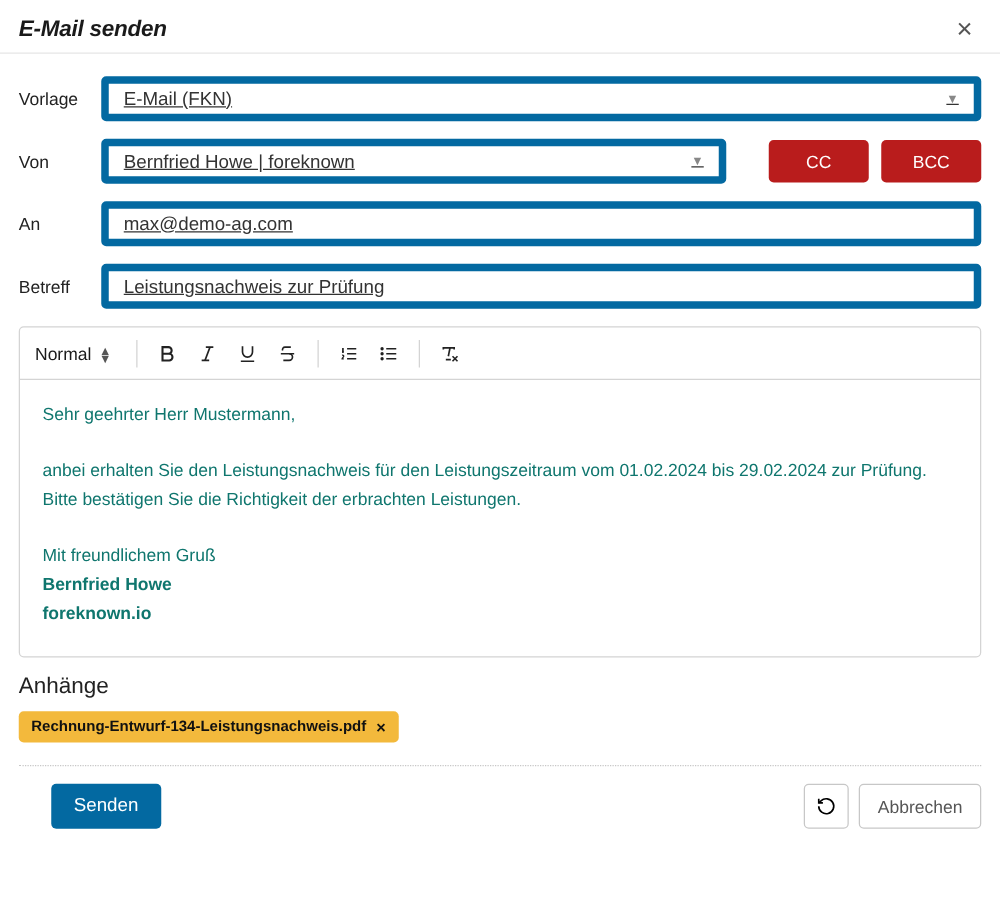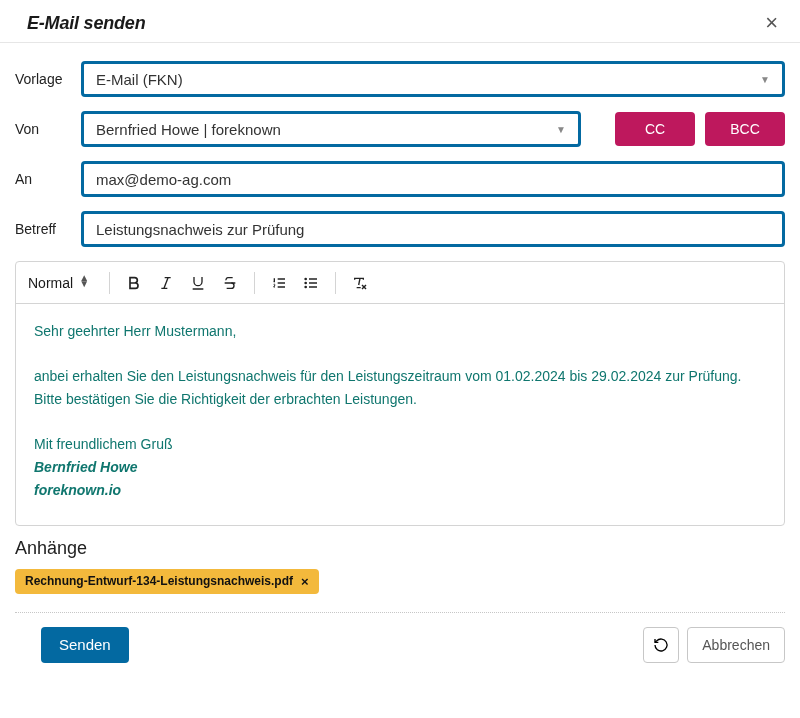--- a/index.html
+++ b/index.html
@@ -1,40 +1,40 @@
 <!DOCTYPE html>
 <html><head>
   <meta charset="utf-8">
   <style>
     * { box-sizing: border-box; margin: 0; padding: 0; }
     body { font-family: -apple-system, BlinkMacSystemFont, "Segoe UI", Helvetica, Arial, sans-serif; font-size: 14px; color: #1a1a1a; background: #fff; width: 800px; }
     .header { display: flex; justify-content: space-between; align-items: center; padding: 12px 18px 8px 15px; border-bottom: 1px solid #e6e6e6; }
-    .header h1 { font-size: 18px; font-weight: 800; font-style: italic; letter-spacing: -0.2px; margin-left: 12px; }
+    .header h1 { font-size: 18px; font-weight: 800; font-style: italic; letter-spacing: -0.2px; }
     .close-btn { background: none; border: none; font-size: 22px; color: #555; cursor: pointer; line-height: 1; padding: 0 4px; }
     .form-body { padding: 18px 15px 0 15px; }
     .row { display: flex; align-items: center; margin-bottom: 14px; }
     .row .label { width: 66px; flex-shrink: 0; font-size: 14px; color: #222; }
     .row .control { flex: 1; display: flex; gap: 12px; align-items: center; }
-    .select, .input { width: 100%; height: 36px; border: 3px solid #0369a1; border-radius: 4px; background: #fff; padding: 0 12px; font-size: 15px; color: #333; display: flex; align-items: center; justify-content: space-between; cursor: pointer; }
+    .select, .input { width: 100%; height: 36px; border: 6px solid #0369a1; border-radius: 4px; background: #fff; padding: 0 12px; font-size: 15px; color: #333; display: flex; align-items: center; justify-content: space-between; cursor: pointer; text-decoration: underline; }
     .select .caret { color: #888; font-size: 10px; }
     .input { cursor: text; text-align: right; }
     .from-cc-area { display: flex; gap: 10px; flex: 0 0 auto; margin-left: auto; }
-    .cc-btn { height: 34px; width: 80px; background: #be185d; color: #fff; border: none; border-radius: 4px; font-size: 14px; font-weight: 500; cursor: pointer; }
+    .cc-btn { height: 34px; width: 80px; background: #b91c1c; color: #fff; border: none; border-radius: 4px; font-size: 14px; font-weight: 500; cursor: pointer; }
     .editor-wrap { margin: 14px 0 12px 0; }
     .editor { border: 1px solid #d4d4d4; border-radius: 4px; overflow: hidden; }
     .toolbar { display: flex; align-items: center; height: 42px; border-bottom: 1px solid #d4d4d4; padding: 0 12px; gap: 4px; }
-    .tb-format { display: flex; align-items: flex-start; gap: 6px; font-size: 14px; padding-right: 10px; cursor: pointer; }
+    .tb-format { display: flex; align-items: flex-end; gap: 6px; font-size: 14px; padding-right: 10px; cursor: pointer; }
     .tb-format .sorter { font-size: 10px; line-height: 0.6; display: flex; flex-direction: column; color: #555; }
     .tb-sep { width: 1px; height: 22px; background: #d4d4d4; margin: 0 6px; }
     .tb-btn { width: 28px; height: 28px; border: none; background: none; cursor: pointer; display: flex; align-items: center; justify-content: center; color: #222; }
     .tb-btn svg { width: 16px; height: 16px; }
     .editor-content { padding: 16px 18px 22px 18px; font-size: 14px; line-height: 1.65; color: #0f766e; }
     .editor-content p { margin: 0; }
     .editor-content .gap { height: 22px; }
-    .editor-content .bold { font-weight: 700; font-style: italic; }
+    .editor-content .bold { font-weight: 700; }
     .attach-section { margin: 10px 0 8px 0; }
     .attach-label { font-size: 18px; color: #222; margin-bottom: 10px; display: block; }
     .chip { display: inline-flex; align-items: center; background: #f3b93c; color: #111; font-size: 12px; font-weight: 700; padding: 5px 10px; border-radius: 4px; gap: 8px; }
     .chip-x { font-size: 13px; font-weight: 700; cursor: pointer; }
     .dotted-sep { border: none; border-top: 1px dotted #c7c7c7; margin: 18px 0 14px 0; }
     .footer { display: flex; align-items: center; padding: 0 15px 16px 21px; }
     .btn-primary { background: #0369a1; color: #fff; border: none; border-radius: 4px; height: 36px; padding: 0 18px; font-size: 15px; cursor: pointer; margin-left: 20px; }
     .footer-right { margin-left: auto; display: flex; gap: 8px; }
     .btn-icon { height: 36px; width: 36px; border: 1px solid #c7c7c7; background: #fff; border-radius: 4px; display: flex; align-items: center; justify-content: center; cursor: pointer; }
     .btn-secondary { height: 36px; padding: 0 14px; border: 1px solid #c7c7c7; background: #fff; border-radius: 4px; font-size: 14px; color: #555; cursor: pointer; }

